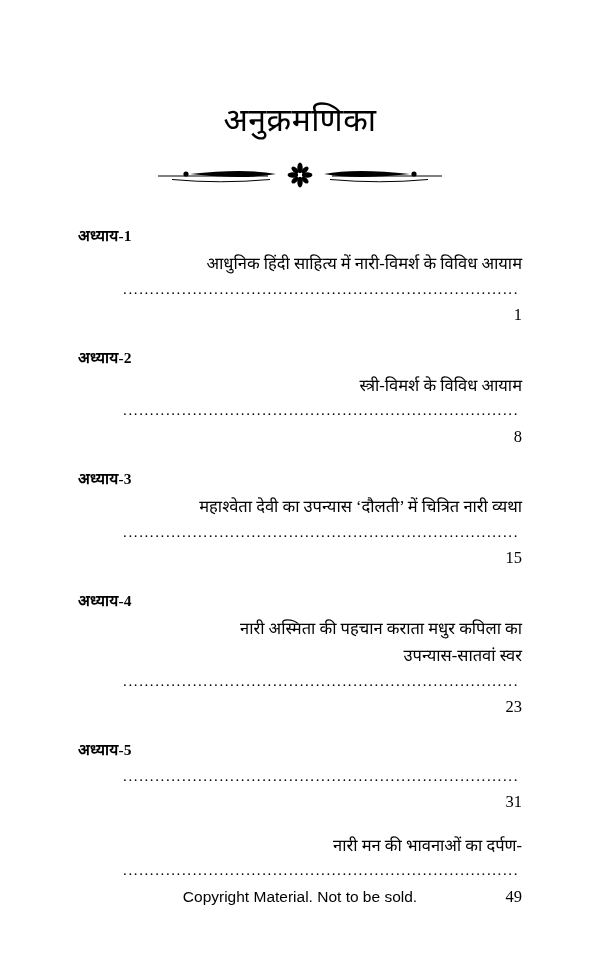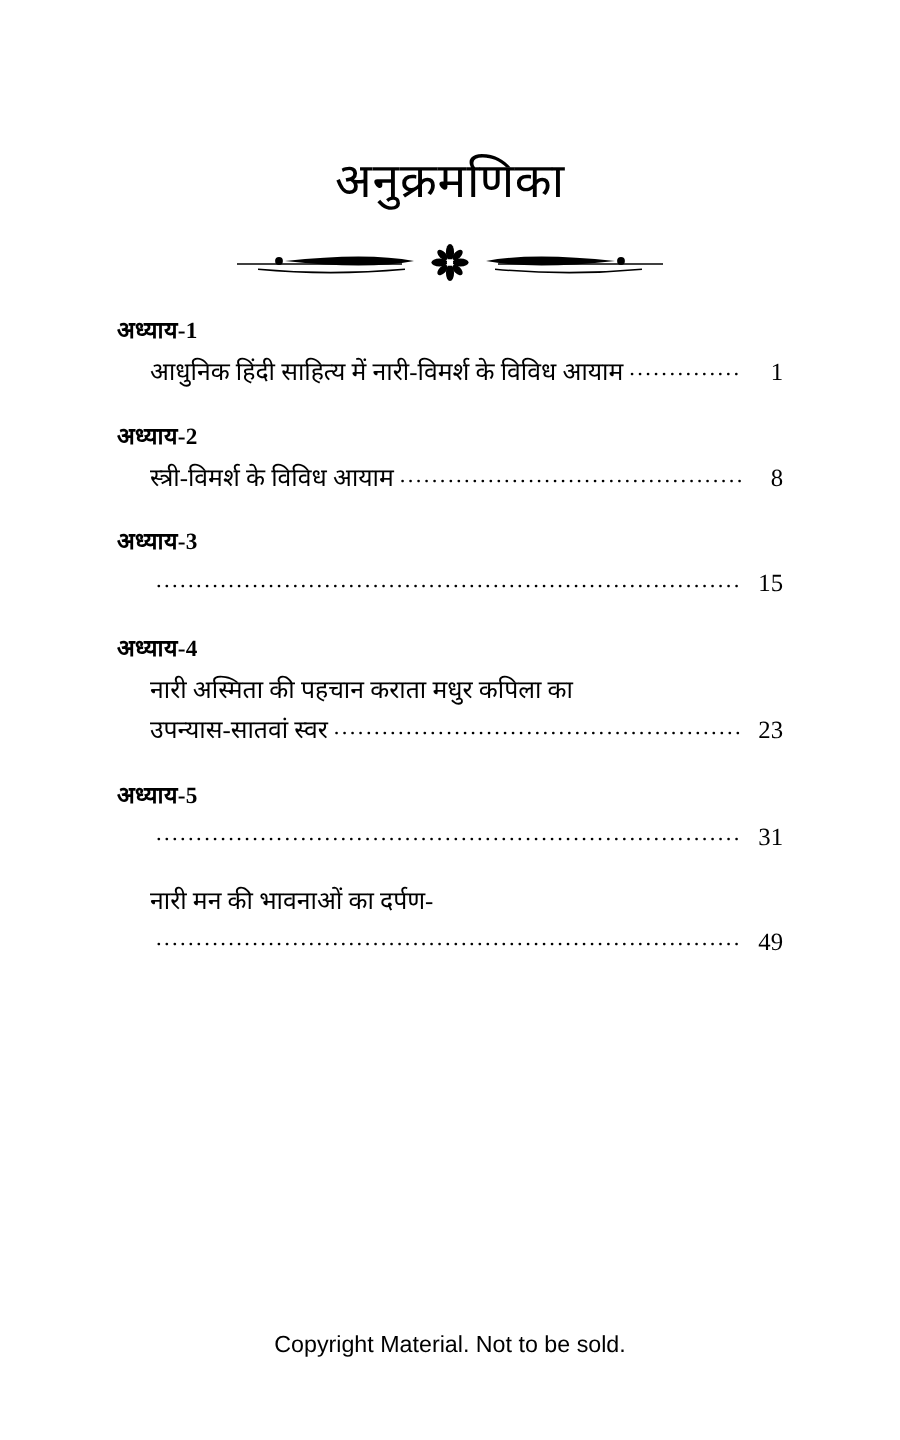--- a/index.html
+++ b/index.html
@@ -37,40 +37,41 @@
     height: 40px;
     margin-top: 16px;
     display: flex;
     align-items: center;
     justify-content: center;
   }
   .ornament svg {
     display: block;
   }
   .toc {
-    margin-top: 12px;
+    margin-top: 28px;
   }
   .entry {
     margin-bottom: 17px;
   }
   .chapter-label {
     font-size: 15.5px;
     font-weight: bold;
     margin: 0 0 5px 0;
     letter-spacing: 0.2px;
   }
   .entry-lines {
     padding-left: 22px;
   }
   .line {
     display: flex;
-    align-items: flex-start;
+    align-items: flex-end;
     font-size: 16.5px;
     line-height: 1.62;
     white-space: nowrap;
+    flex-direction: column;
   }
   .line .txt {
     flex: 0 0 auto;
   }
   .line .leader {
     flex: 1 1 auto;
     overflow: hidden;
     white-space: nowrap;
     margin: 0 3px 0 4px;
     letter-spacing: 1.6px;
@@ -151,20 +152,21 @@
           <span class="leader">..........................................................................</span>
           <span class="pg">8</span>
         </div>
       </div>
     </div>
 
     <div class="entry">
       <div class="chapter-label">अध्याय-3</div>
       <div class="entry-lines">
         <div class="line">
+          <span class="txt">महाश्वेता देवी का उपन्यास ‘दौलती’ में चित्रित नारी व्यथा</span>
           <span class="leader">..........................................................................</span>
           <span class="pg">15</span>
         </div>
       </div>
     </div>
 
     <div class="entry">
       <div class="chapter-label">अध्याय-4</div>
       <div class="entry-lines">
         <div class="line plain">

